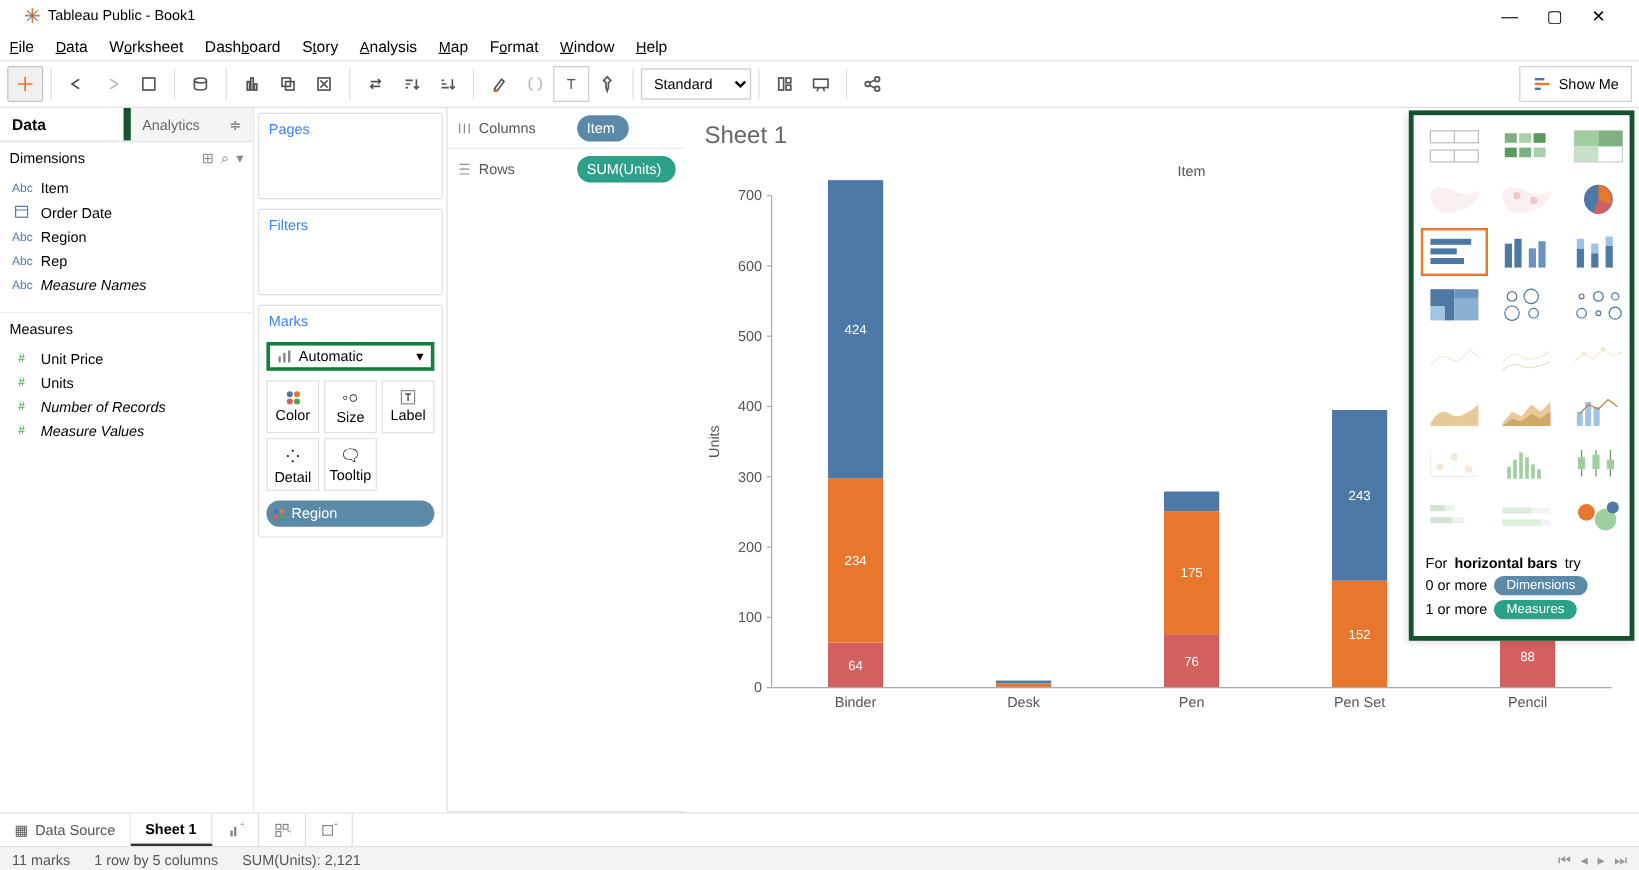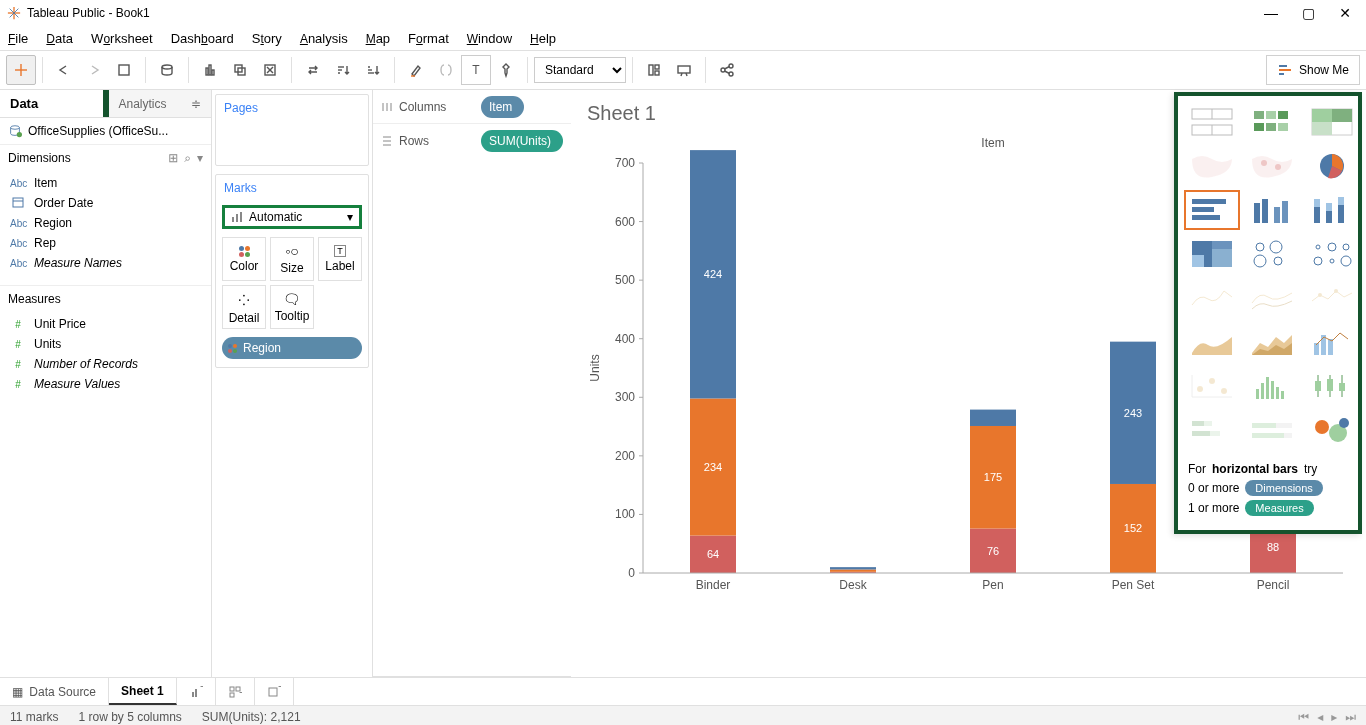--- a/index.html
+++ b/index.html
@@ -1,19 +1,19 @@
 <!DOCTYPE html>
 <html><head>
 <meta charset="utf-8">
 <style>
 * { margin:0; padding:0; box-sizing:border-box; font-family:"Segoe UI",Arial,sans-serif; font-size:12px; }
 body { width:1366px; height:725px; background:#fff; overflow:hidden; position:relative; }
 
 
-.titlebar { height:26px; display:flex; align-items:center; padding:0 7px; }
+.titlebar { height:26px; display:flex; align-items:center; padding:0 20px; }
 .titlebar .logo { width:14px; height:14px; margin-right:6px; }
 .titlebar .title { font-size:12px; }
 .winctrls { margin-left:auto; display:flex; gap:24px; padding-right:8px; }
 .winctrls span { font-family:sans-serif; font-size:14px; }
 
 
 .menubar { height:24px; display:flex; align-items:center; padding:0 8px; gap:18px; }
 .menubar span { font-size:13px; }
 .menubar span u { text-decoration:underline; }
 
@@ -267,28 +267,20 @@
 <div class="main">
 
   <div class="datapanel">
     <div class="tabs">
       <div class="tab active">Data</div>
       <div class="tab inactive">
           <span>Analytics</span>
           <span>≑</span>
         </div>
     </div>
-    <div class="dsrow">
-      <svg width="14" height="14" viewBox="0 0 16 16">
-          <ellipse cx="8" cy="4" rx="5" ry="2" fill="none" stroke="#4e79a7"></ellipse>
-          <path d="M3 4 v7 a5 2 0 0 0 10 0 v-7" fill="none" stroke="#4e79a7"></path>
-          <circle cx="13" cy="12" r="3" fill="#59a14f"></circle>
-        </svg>
-      <span>OfficeSupplies (OfficeSu...</span>
-    </div>
     <div class="section-hdr">
       <span>Dimensions</span>
       <span class="tools">
           <span>⊞</span>
           <span>⌕</span>
           <span>▾</span>
         </span>
     </div>
     <div class="fieldlist" id="dim-list">
         <div class="field dim">
@@ -335,20 +327,24 @@
         <div class="field mea italic">
           <span class="ficon">#</span>
           <span>Measure Values</span>
         </div>
       </div>
   </div>
 
   <div class="midcol">
     <div class="shelfcard">
       <div class="cardtitle">Pages</div>
+        <div class="cardbody"></div>
+    </div>
+    <div class="shelfcard">
+      <div class="cardtitle">Filters</div>
         <div class="cardbody"></div>
     </div>
     <div class="shelfcard">
       <div class="cardtitle">Marks</div>
       <div class="marks-select">
         <span style="display:flex;align-items:center;gap:6px">
             <svg width="12" height="12" viewBox="0 0 12 12">
               <rect x="1" y="6" width="2" height="5" fill="#888"></rect>
               <rect x="5" y="3" width="2" height="8" fill="#888"></rect>
               <rect x="9" y="1" width="2" height="10" fill="#888"></rect>

